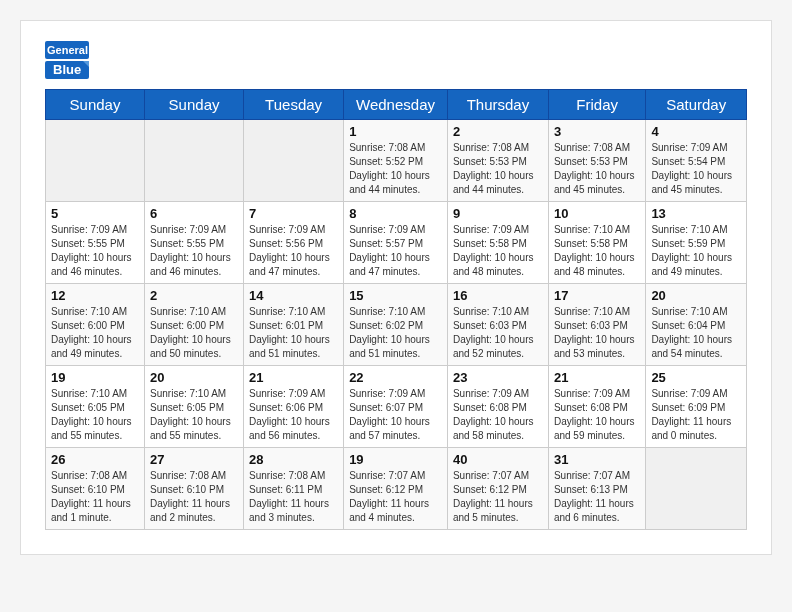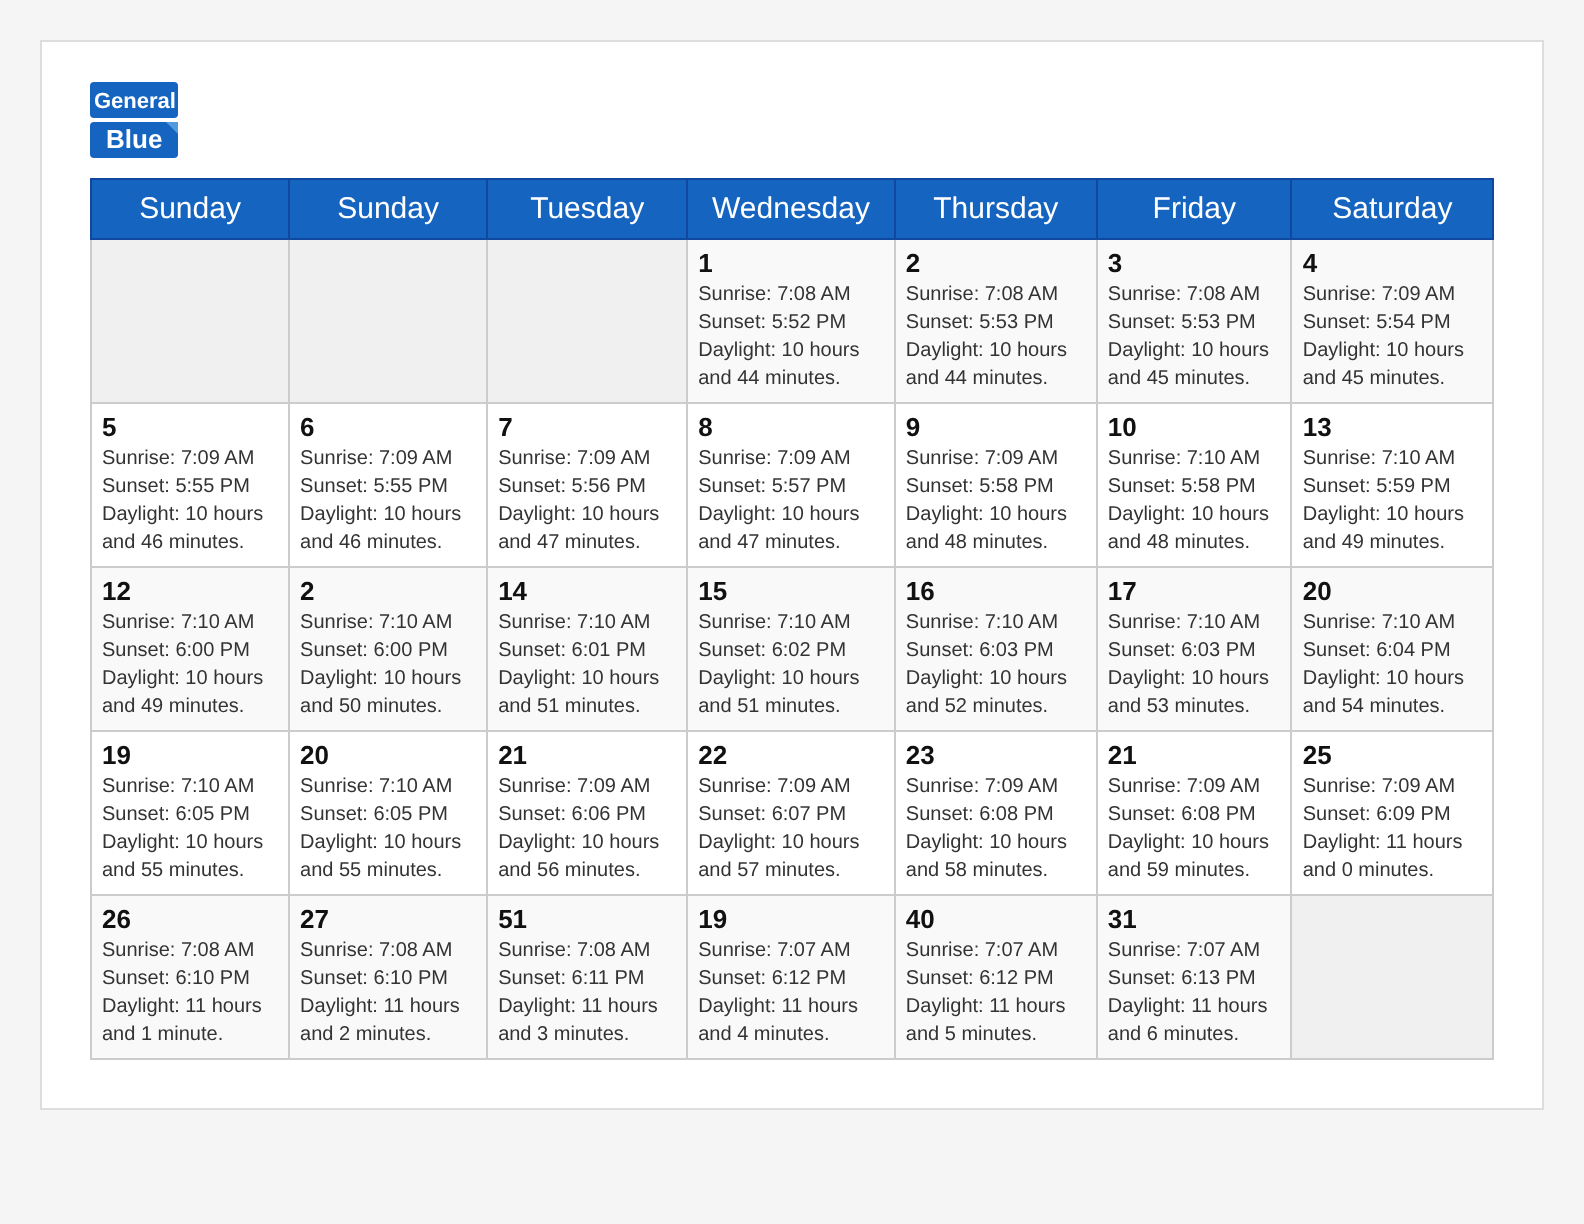--- a/index.html
+++ b/index.html
@@ -312,21 +312,21 @@
 and 1 minute.</div>
           </td>
           <td>
             <div class="day-number">27</div>
             <div class="day-info" style="white-space: pre-line;">Sunrise: 7:08 AM
 Sunset: 6:10 PM
 Daylight: 11 hours
 and 2 minutes.</div>
           </td>
           <td>
-            <div class="day-number">51</div>
+            <div class="day-number">28</div>
             <div class="day-info" style="white-space: pre-line;">Sunrise: 7:08 AM
 Sunset: 6:11 PM
 Daylight: 11 hours
 and 3 minutes.</div>
           </td>
           <td>
             <div class="day-number">19</div>
             <div class="day-info" style="white-space: pre-line;">Sunrise: 7:07 AM
 Sunset: 6:12 PM
 Daylight: 11 hours

